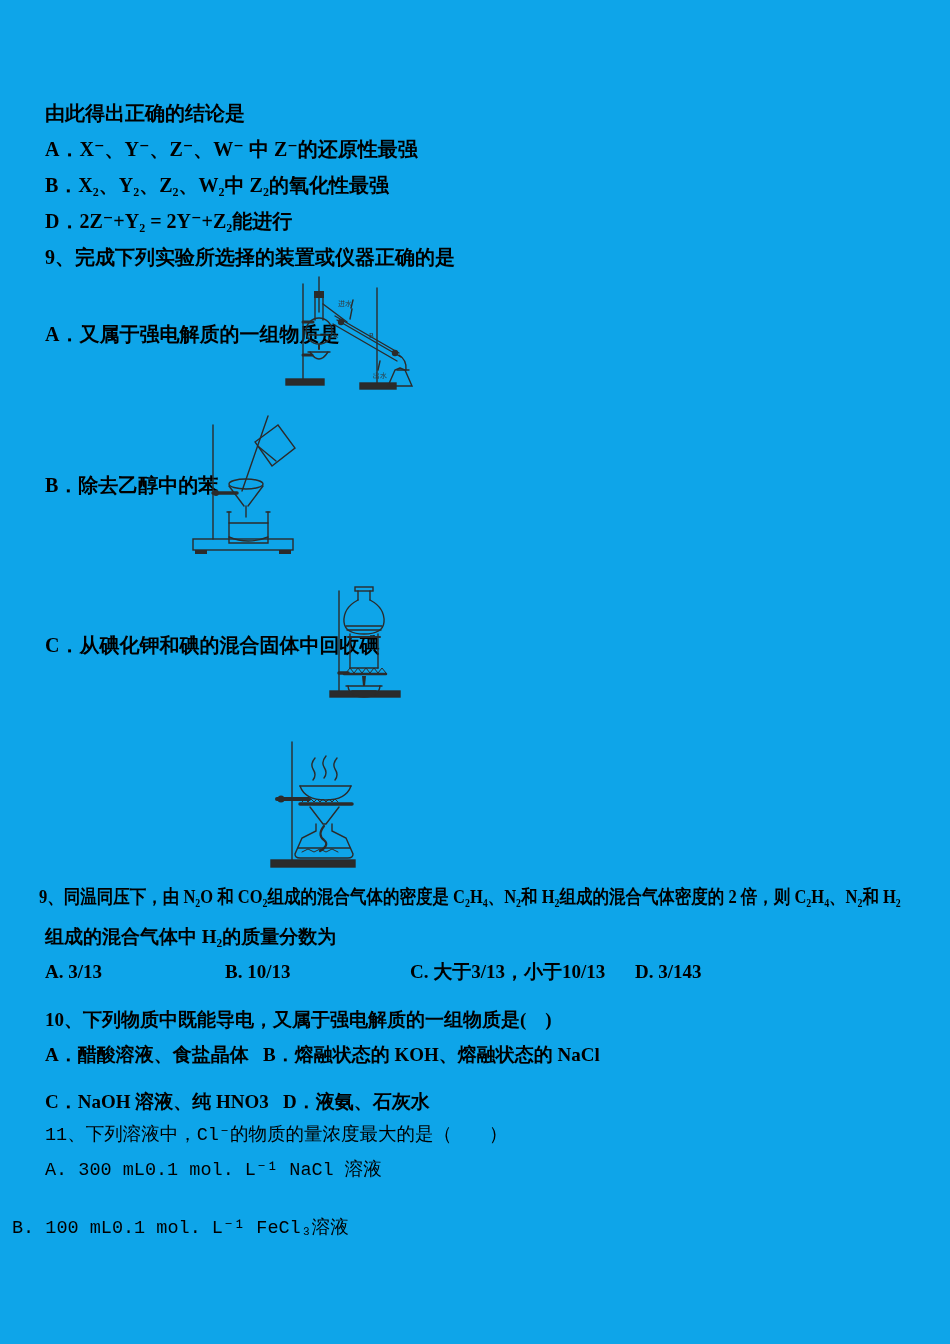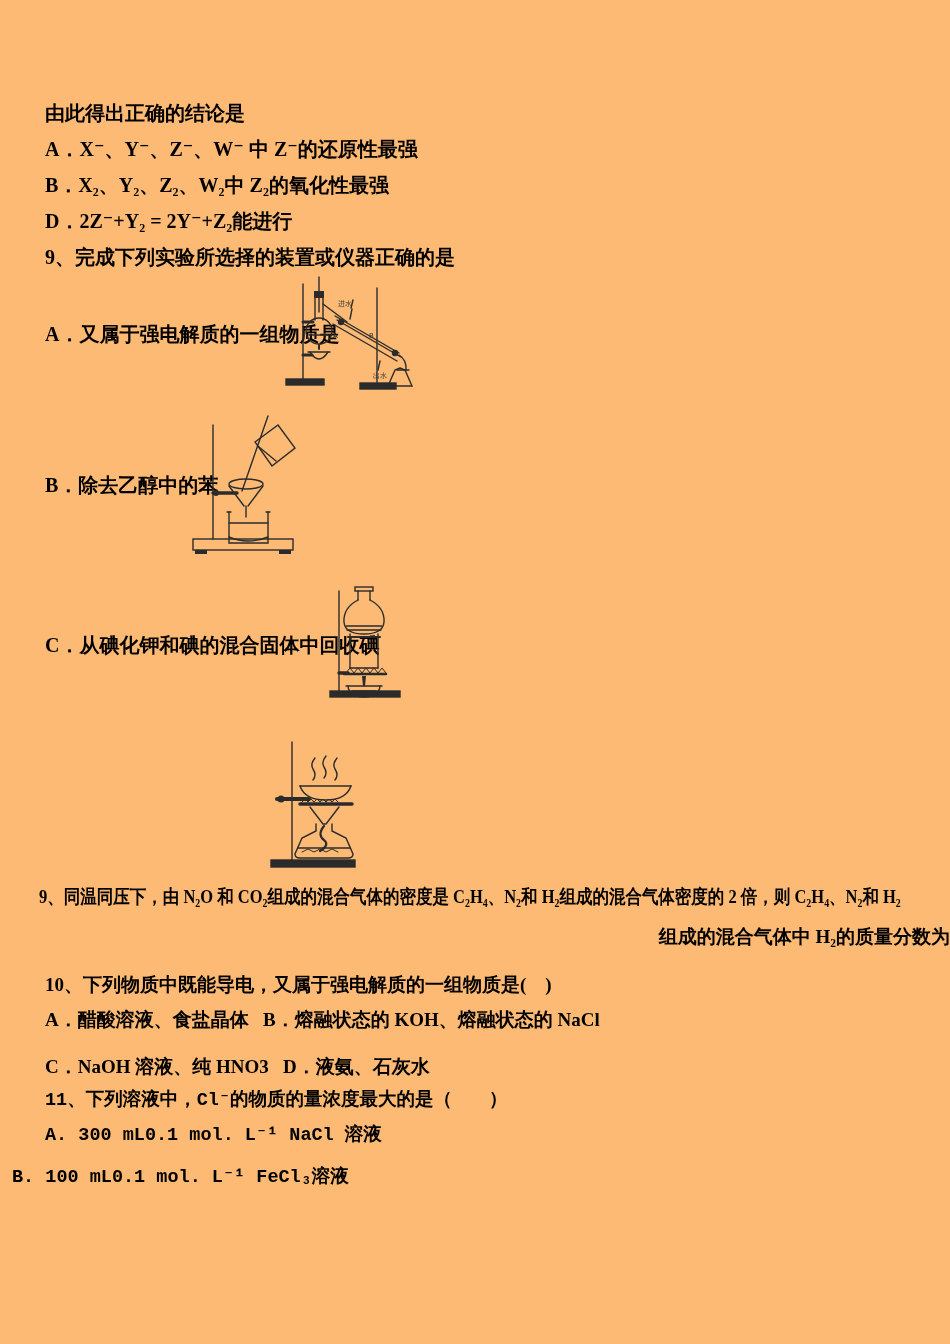--- a/index.html
+++ b/index.html
@@ -1,30 +1,30 @@
 <!DOCTYPE html>
 <html><head>
 <meta charset="utf-8">
 <style>
   html,body{margin:0;padding:0;background:#ffffff;}
   .page{
     position:relative;
     width:950px;height:1344px;
-    background:#fdba74;color:#000;
+    background:#0ea5e9;color:#000;
     overflow:hidden;
     font-family:"Liberation Serif","DejaVu Serif",serif;
   }
   .line{
     padding-left:45px;
     height:23px;line-height:23px;
     white-space:pre;
     font-size:20px;
   }
   .b{font-family:"Liberation Serif","DejaVu Serif",serif;font-weight:700;}
-  .song{font-family:"Liberation Mono","DejaVu Sans Mono",monospace;font-weight:700;font-size:18.5px;}
+  .song{font-family:"Liberation Mono","DejaVu Sans Mono",monospace;font-weight:400;font-size:18.5px;}
   .sm{font-size:19px;}
   .mt-first{margin-top:102px;}
   .g13{margin-top:13px;}
   .figrow{position:relative;width:100%;}
   .optxt{
     position:absolute;left:45px;top:50%;transform:translateY(-50%);
     white-space:pre;font-size:20px;
   }
   .fig{position:absolute;top:0;}
   .optrow{
@@ -156,23 +156,29 @@
         <path d="M48 67 L61 84 L64 84 L77 67"></path>
         <path d="M54 84 L54 91 L40 98 L33 114 Q33 118 38 118 L86 118 Q91 118 91 114 L84 98 L70 91 L70 84"></path>
         <path d="M62 86 q-7 9 0 14 q6 5 -4 11" stroke-width="2.2"></path>
         <line x1="36" y1="108" x2="88" y2="108"></line>
         <path d="M40 112 l6 -3 l6 3 l6 -3 l6 3 l6 -3 l6 3" stroke-width="1"></path>
       </g>
     </svg>
   </div>
 
   <div class="line b sm fitw" style="margin-top: 15px; transform-origin: left center; transform: scaleX(0.868077);">9、同温同压下，由 N₂O 和 CO₂组成的混合气体的密度是 C₂H₄、N₂和 H₂组成的混合气体密度的 2 倍，则 C₂H₄、N₂和 H₂</div>
-  <div class="line b sm" style="margin-top:17px;text-align:right;">组成的混合气体中 H₂的质量分数为</div>
+  <div class="line b sm" style="margin-top:17px;">组成的混合气体中 H₂的质量分数为</div>
+  <div class="optrow b">
+    <span style="width:180px;">A. 3/13</span>
+    <span style="width:185px;">B. 10/13</span>
+    <span style="width:225px;">C. 大于3/13，小于10/13</span>
+    <span>D. 3/143</span>
+  </div>
 
   <div class="line b sm" style="margin-top:25px;">10、下列物质中既能导电，又属于强电解质的一组物质是(　)</div>
   <div class="line b sm" style="margin-top:12px;">A．醋酸溶液、食盐晶体   B．熔融状态的 KOH、熔融状态的 NaCl</div>
   <div class="line b sm" style="margin-top:24px;">C．NaOH 溶液、纯 HNO3   D．液氨、石灰水</div>
 
   <div class="line song" style="margin-top:11px;">11、下列溶液中，Cl⁻的物质的量浓度最大的是（　　）</div>
   <div class="line song" style="margin-top:12px;">A. 300 mL0.1 mol. L⁻¹ NaCl 溶液</div>
-  <div class="line song" style="margin-top:19px;padding-left:12px;">B. 100 mL0.1 mol. L⁻¹ FeCl₃溶液</div>
+  <div class="line song" style="margin-top:35px;padding-left:12px;">B. 100 mL0.1 mol. L⁻¹ FeCl₃溶液</div>
 
 </div>
 
 </body></html>

